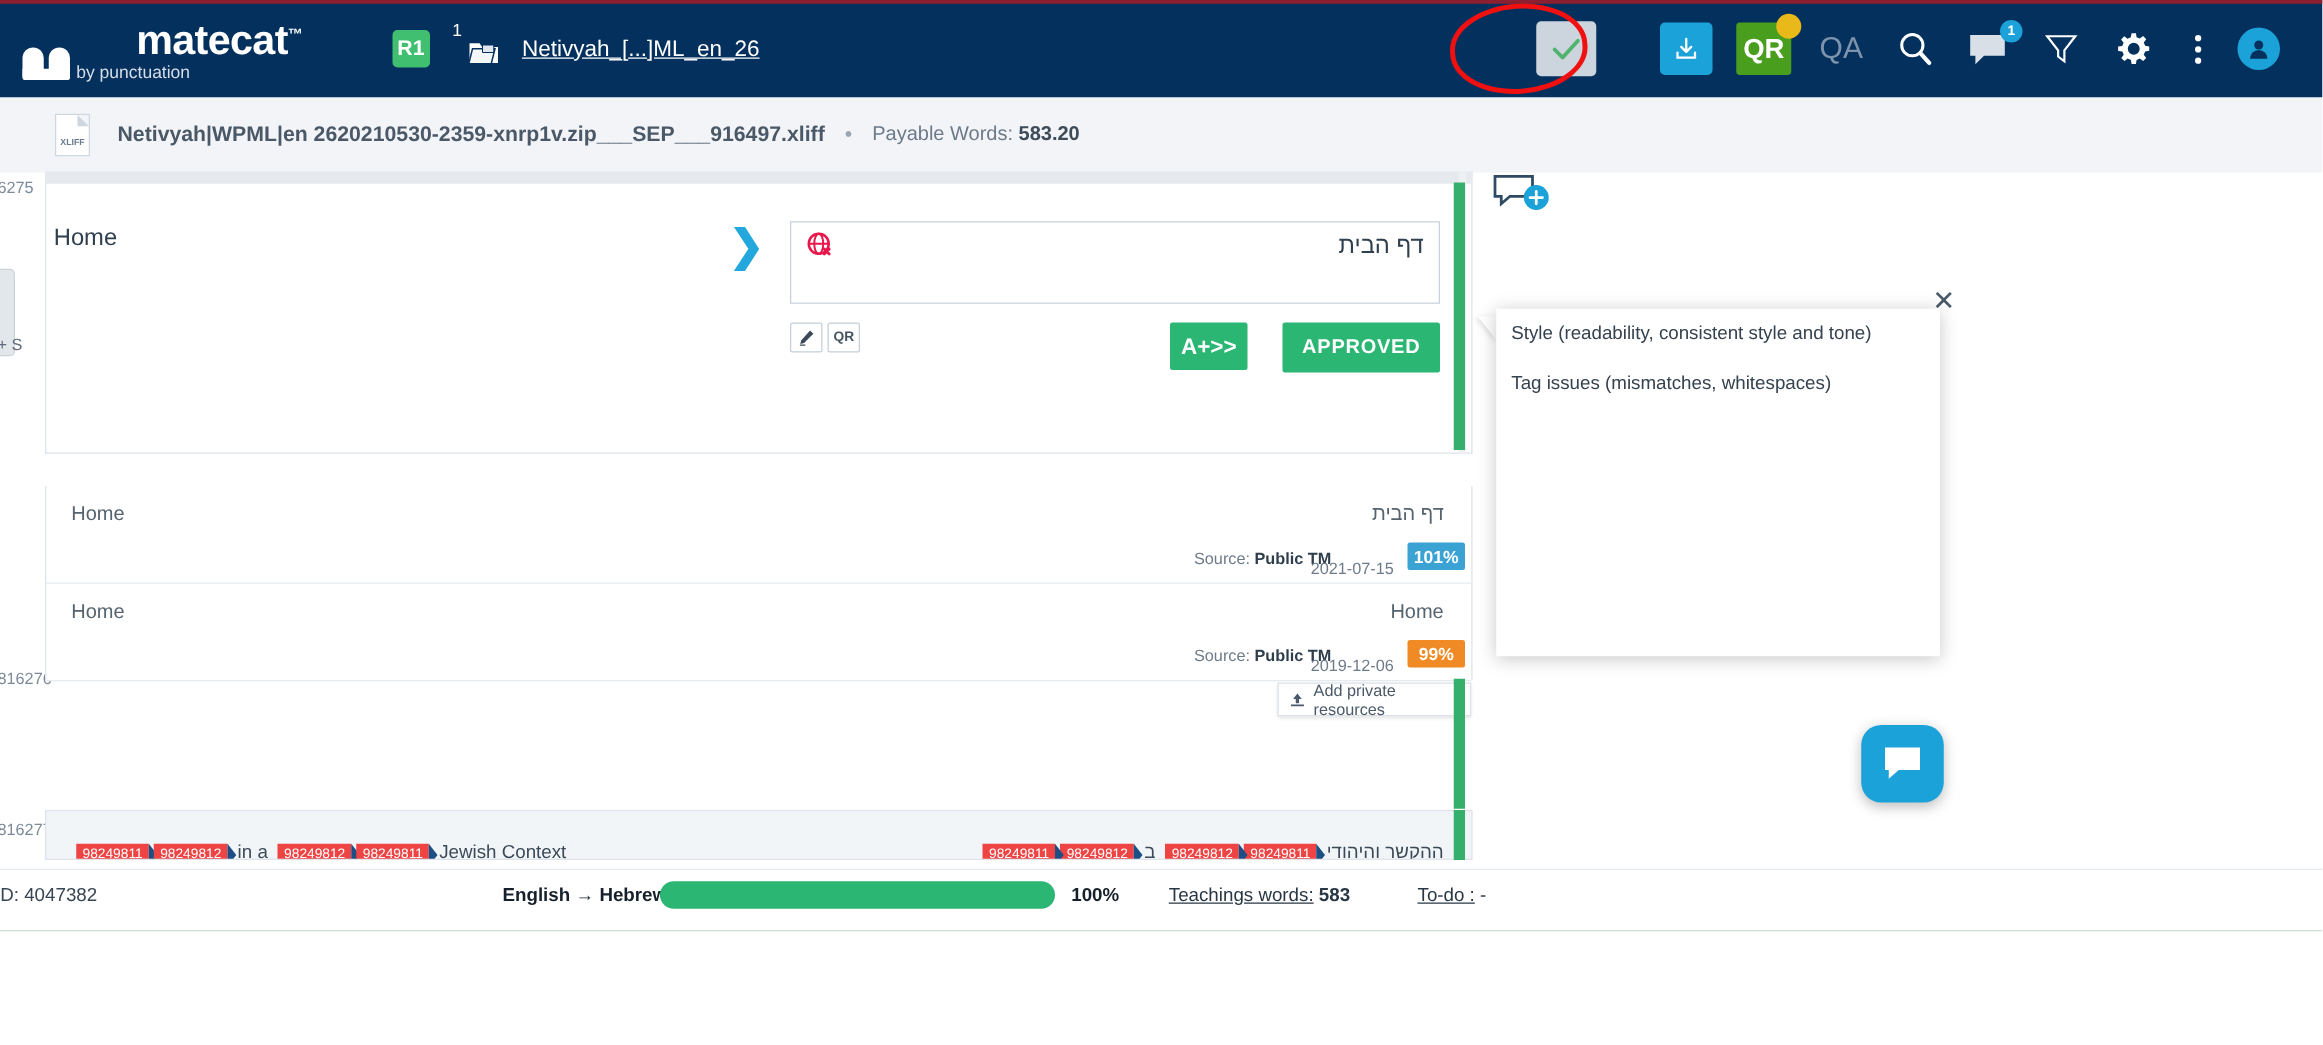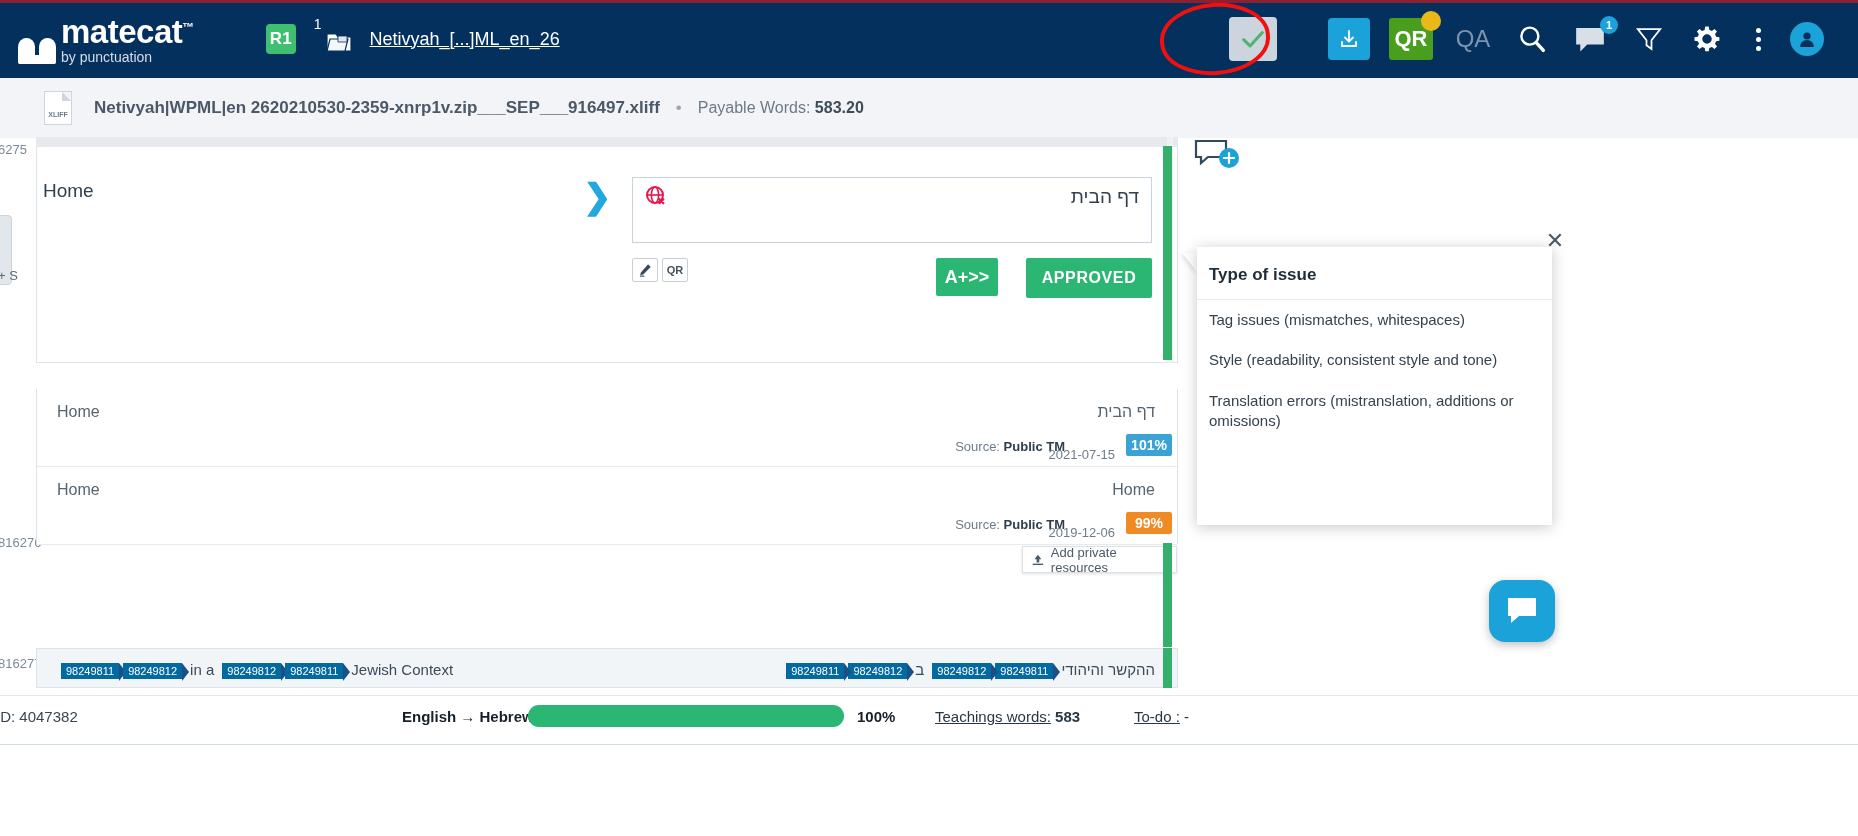--- a/index.html
+++ b/index.html
@@ -22,21 +22,21 @@
   .logo-wrap { display:flex; align-items:flex-end; margin-left: 18px; }
   .logo-mark { width:40px; height:34px; position:relative; }
   .logo-mark:before, .logo-mark:after {
     content:""; position:absolute; bottom:0; width:17px; height:26px;
     background:#fff; border-radius:9px 9px 2px 2px;
   }
   .logo-mark:before { left:0; }
   .logo-mark:after { left:21px; }
   .logo-mark .bar { position:absolute; bottom:0; left:0; width:38px; height:9px; background:#fff; border-radius:0 0 3px 3px; }
   .logo-text { margin-left:3px; line-height:1; }
-  .logo-main { color:#fff; font-size:33px; font-weight:bold; letter-spacing:-0.5px; }
+  .logo-main { color:#fff; font-size:33px; font-weight:bold; letter-spacing:-0.5px;margin-left:48px; }
   .logo-tm { font-size:12px; vertical-align:super; }
   .logo-sub { color:#d6dde6; font-size:14px; margin-top:2px; }
 
   .r1-badge {
     margin-left: 72px;
     width:30px; height:30px; background:#3fbf6f; color:#fff;
     border-radius:4px; display:flex; align-items:center; justify-content:center;
     font-size:17px; font-weight:bold;
   }
   .file-chip { margin-left:18px; display:flex; align-items:flex-start; }
@@ -151,22 +151,22 @@
 
   
   .seg2 { position:absolute; left:36px; top:543px; width:1142px; height:104px;
     background:#d9e0e8; border:1px solid #cdd6df; }
   .seg2 .txt { position:absolute; left:18px; top:9px; font-size:17px; color:#3c4a58; }
   .seg2-green { position:absolute; left:1163px; top:543px; width:9px; height:104px; background:#34b06c; }
 
   .seg3 { position:absolute; left:36px; top:648px; width:1142px; height:40px;
     background:#f2f5f8; border:1px solid #dde3e9; overflow:hidden; }
   .seg3-green { position:absolute; left:1163px; top:648px; width:9px; height:40px; background:#34b06c; }
-  .tag { display:inline-block; background:#0369a1; color:#fff; font-size:11px;
-    padding:2px 5px; margin:4px 2px; position:relative; }
+  .tag { display:inline-block; background:#ef4444; color:#fff; font-size:11px;
+    padding:2px 5px; margin:16px 2px; position:relative; }
   .tag:after { content:""; position:absolute; right:-7px; top:0; border-style:solid;
     border-width:9px 0 9px 7px; border-color:transparent transparent transparent #1b4f86; }
   .seg3-l { position:absolute; left:22px; top:10px; white-space:nowrap; font-size:15px; color:#3c4a58; }
   .seg3-r { position:absolute; right:16px; top:10px; white-space:nowrap; font-size:15px;
     color:#3c4a58; direction:rtl; }
 
   
   .issue-panel { position:absolute; left:1197px; top:247px; width:355px; height:278px;
     background:#fff; box-shadow:0 2px 14px rgba(0,0,0,.22); }
   .issue-pointer { position:absolute; left:1182px; top:253px; width:0; height:0;
@@ -404,24 +404,22 @@
     <svg width="48" height="32" viewBox="0 0 48 32">
       <path d="M2 3 h30 v16 h-18 l-7 6 v-6 H2 z" fill="none" stroke="#2f4a63" stroke-width="2.2"></path>
       <circle cx="35" cy="20" r="10" fill="#1ba2d8"></circle>
       <path d="M35 15 v10 M30 20 h10" stroke="#fff" stroke-width="2.2" stroke-linecap="round"></path>
     </svg>
   </div>
 
   <div class="close-x">✕</div>
   <div class="issue-pointer"></div>
   <div class="issue-panel">
-    <div class="issue-title">Type of issue</div>
+    <div class="issue-item">Style (readability, consistent style and tone)</div>
     <div class="issue-item">Tag issues (mismatches, whitespaces)</div>
-    <div class="issue-item">Style (readability, consistent style and tone)</div>
-    <div class="issue-item">Translation errors (mistranslation, additions or omissions)</div>
   </div>
 
   <div class="fab">
     <svg width="34" height="32" viewBox="0 0 34 32">
       <path d="M3 3 h28 v18 h-17 l-8 7 v-7 H3 z" fill="#ffffff"></path>
     </svg>
   </div>
 
   <div class="footer">
     <div class="footer-inner">

